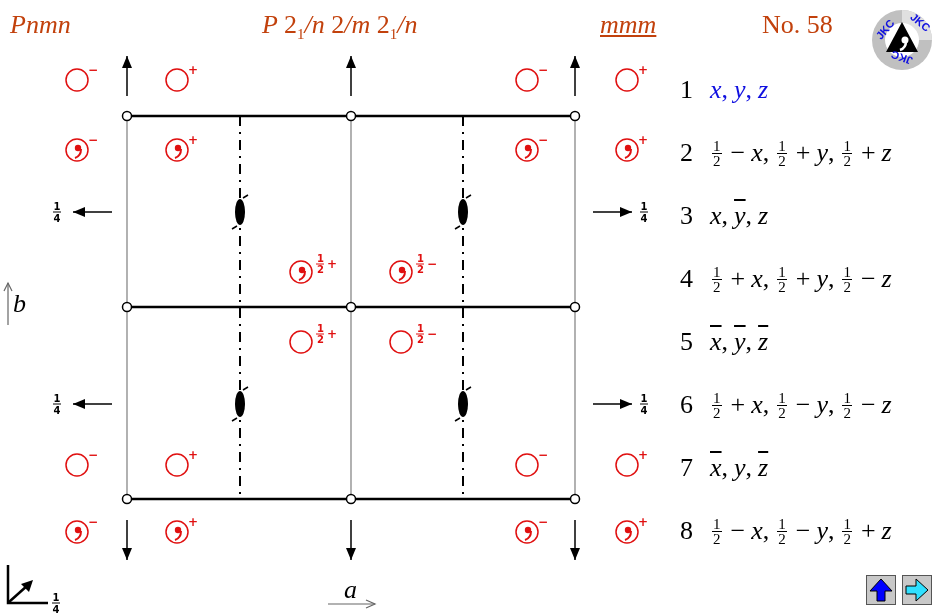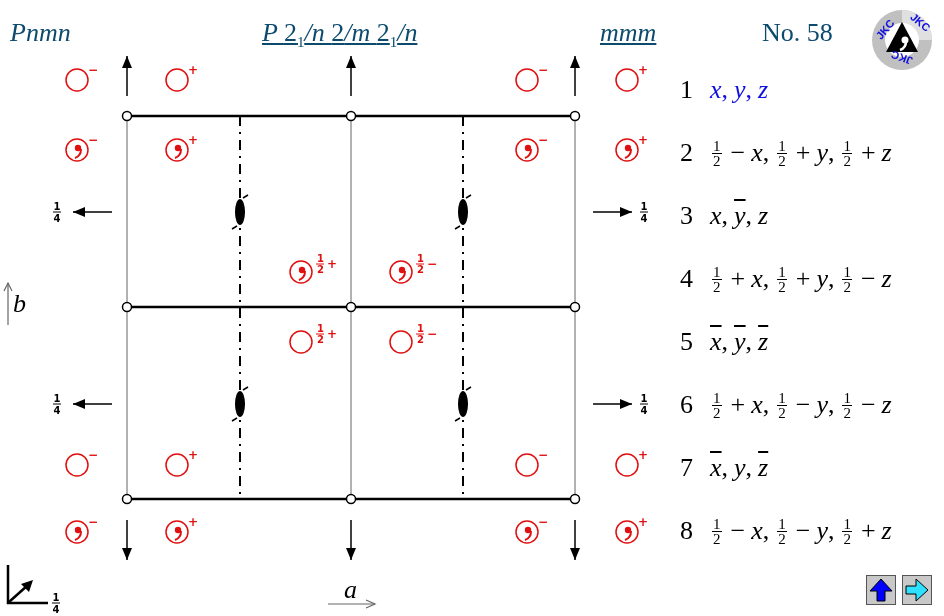--- a/index.html
+++ b/index.html
@@ -1,21 +1,21 @@
 <!DOCTYPE html>
 <html><head>
 <meta charset="utf-8">
 <style>
   html, body { margin: 0; padding: 0; background: #ffffff; }
   body { width: 944px; height: 616px; position: relative; overflow: hidden; font-family: "Liberation Serif", "DejaVu Serif", serif; }
-  .hdr { position: absolute; top: 18px; font-size: 26px; color: #0c4a6e; font-style: italic; white-space: nowrap; }
+  .hdr { position: absolute; top: 10px; font-size: 26px; color: #c2410c; font-style: italic; white-space: nowrap; }
   .hdr sub { font-size: 15px; font-style: normal; vertical-align: -6px; }
   .hdr .up { font-style: normal; }
   #symbol-short { left: 10px; }
-  #symbol-full { left: 262px; text-decoration: underline; }
+  #symbol-full { left: 262px; }
   #point-group { left: 600px; text-decoration: underline; }
   #sg-number { left: 762px; font-style: normal; }
   #logo { position: absolute; left: 870px; top: 8px; width: 64px; height: 64px; }
   #diagram { position: absolute; left: 0; top: 0; width: 944px; height: 616px; }
   .pos-list { position: absolute; left: 680px; top: 70px; width: 264px; }
   .pos { position: absolute; left: 0; height: 40px; font-size: 26px; color: #000; white-space: nowrap; display: flex; align-items: center; }
   .pos .num { font-style: normal; width: 30px; display: inline-block; }
   .pos .expr { font-style: italic; display: inline-flex; align-items: center; }
   .pos.first .expr { color: #1010e0; }
   .frac { display: inline-flex; flex-direction: column; align-items: center; font-style: normal; font-size: 15px; line-height: 14px; margin: 0 3px 0 2px; }

